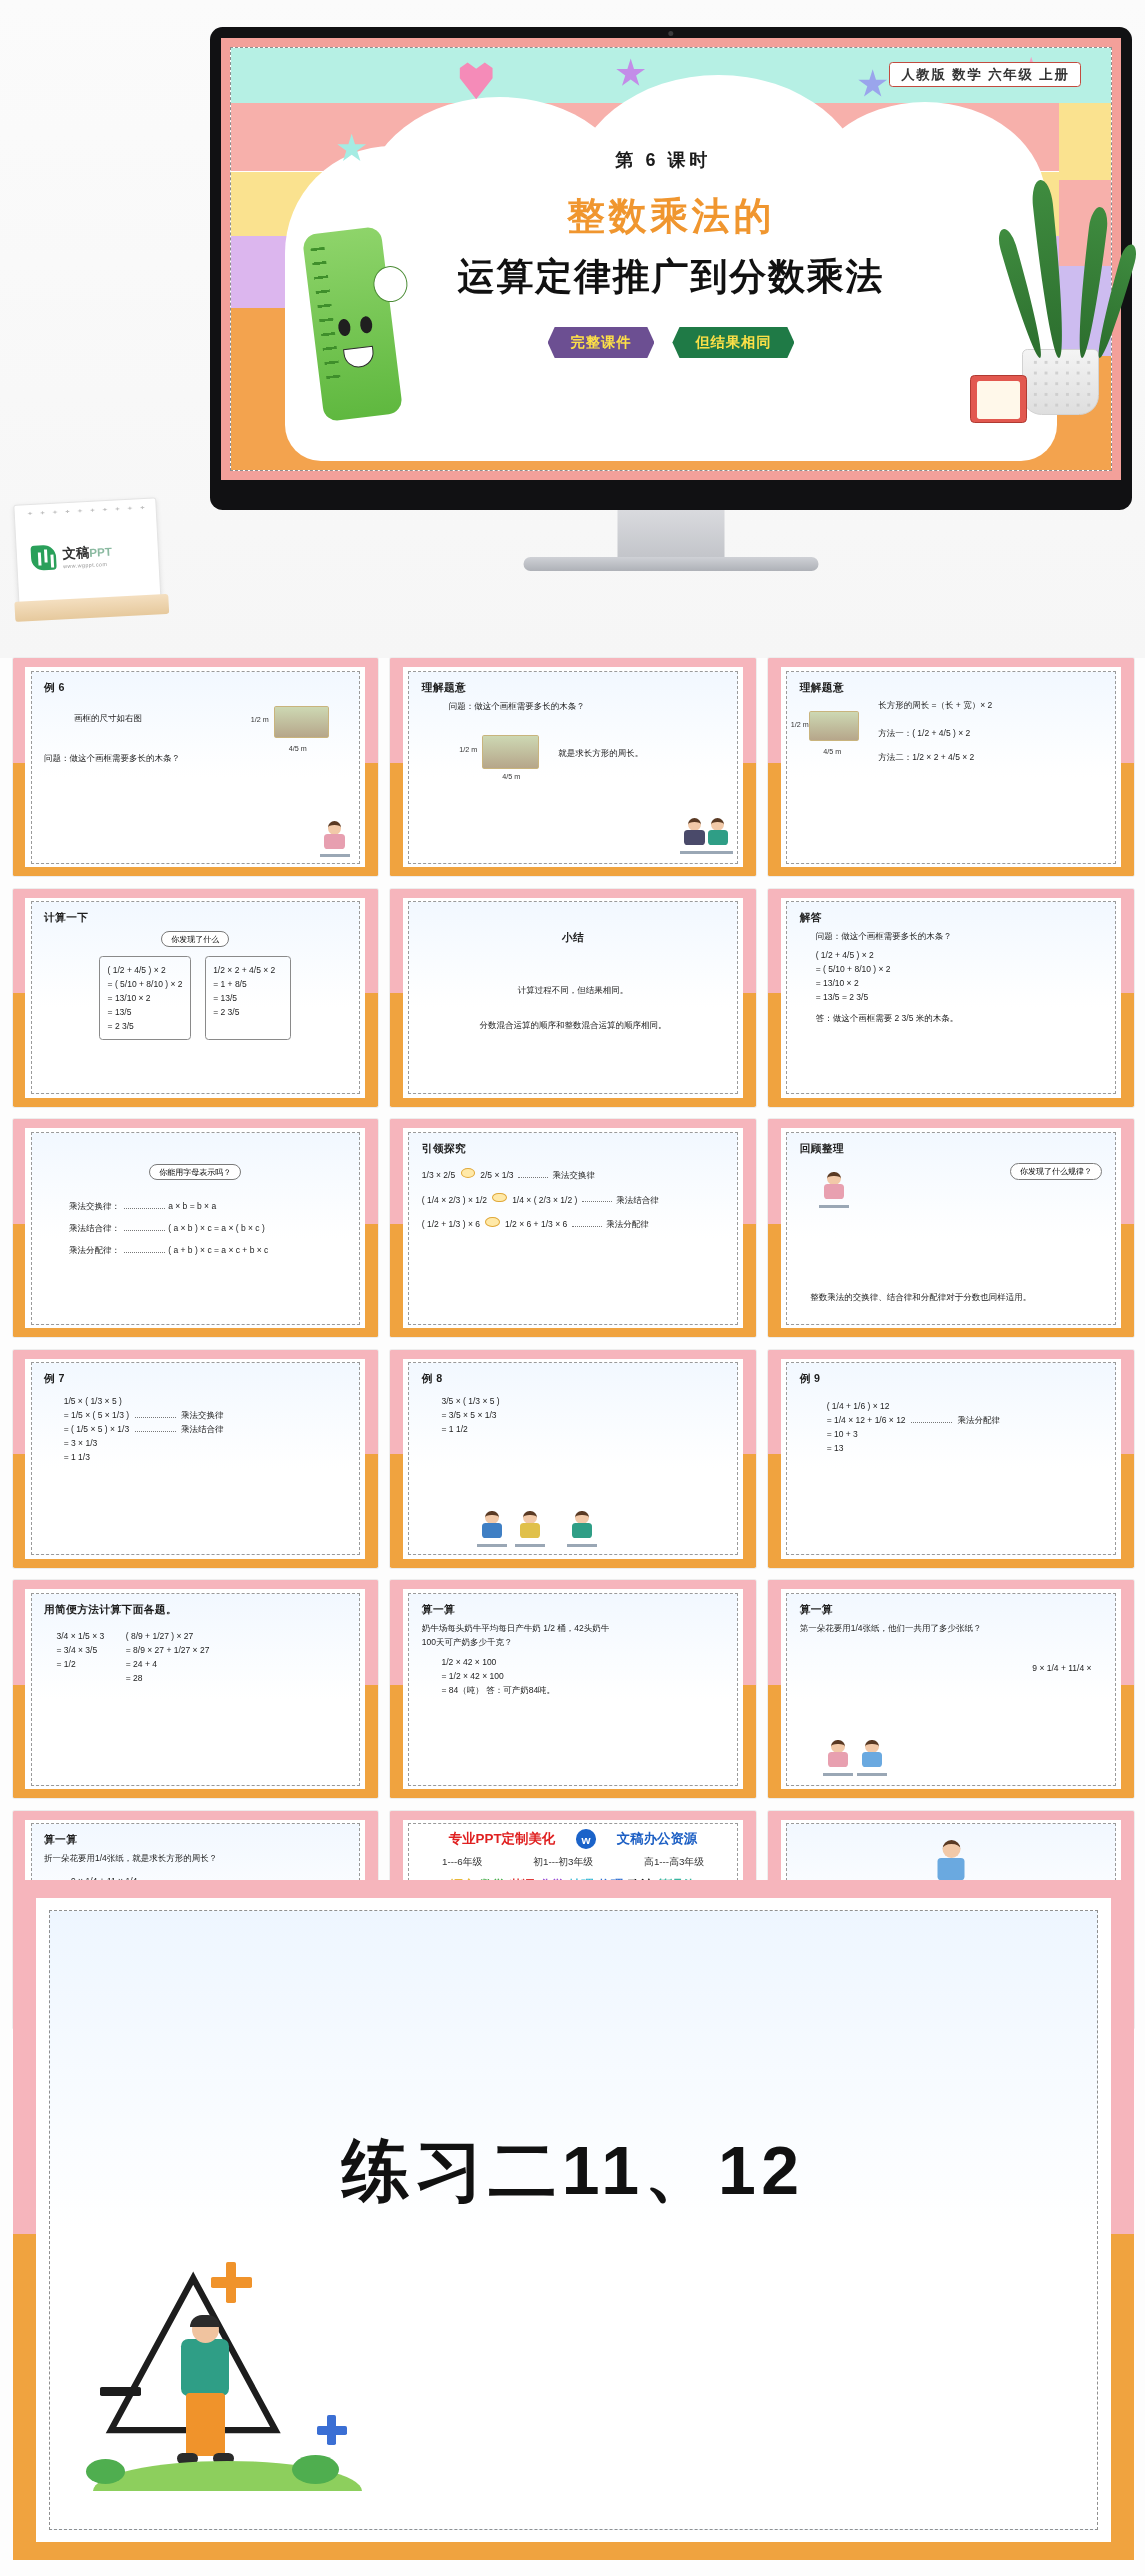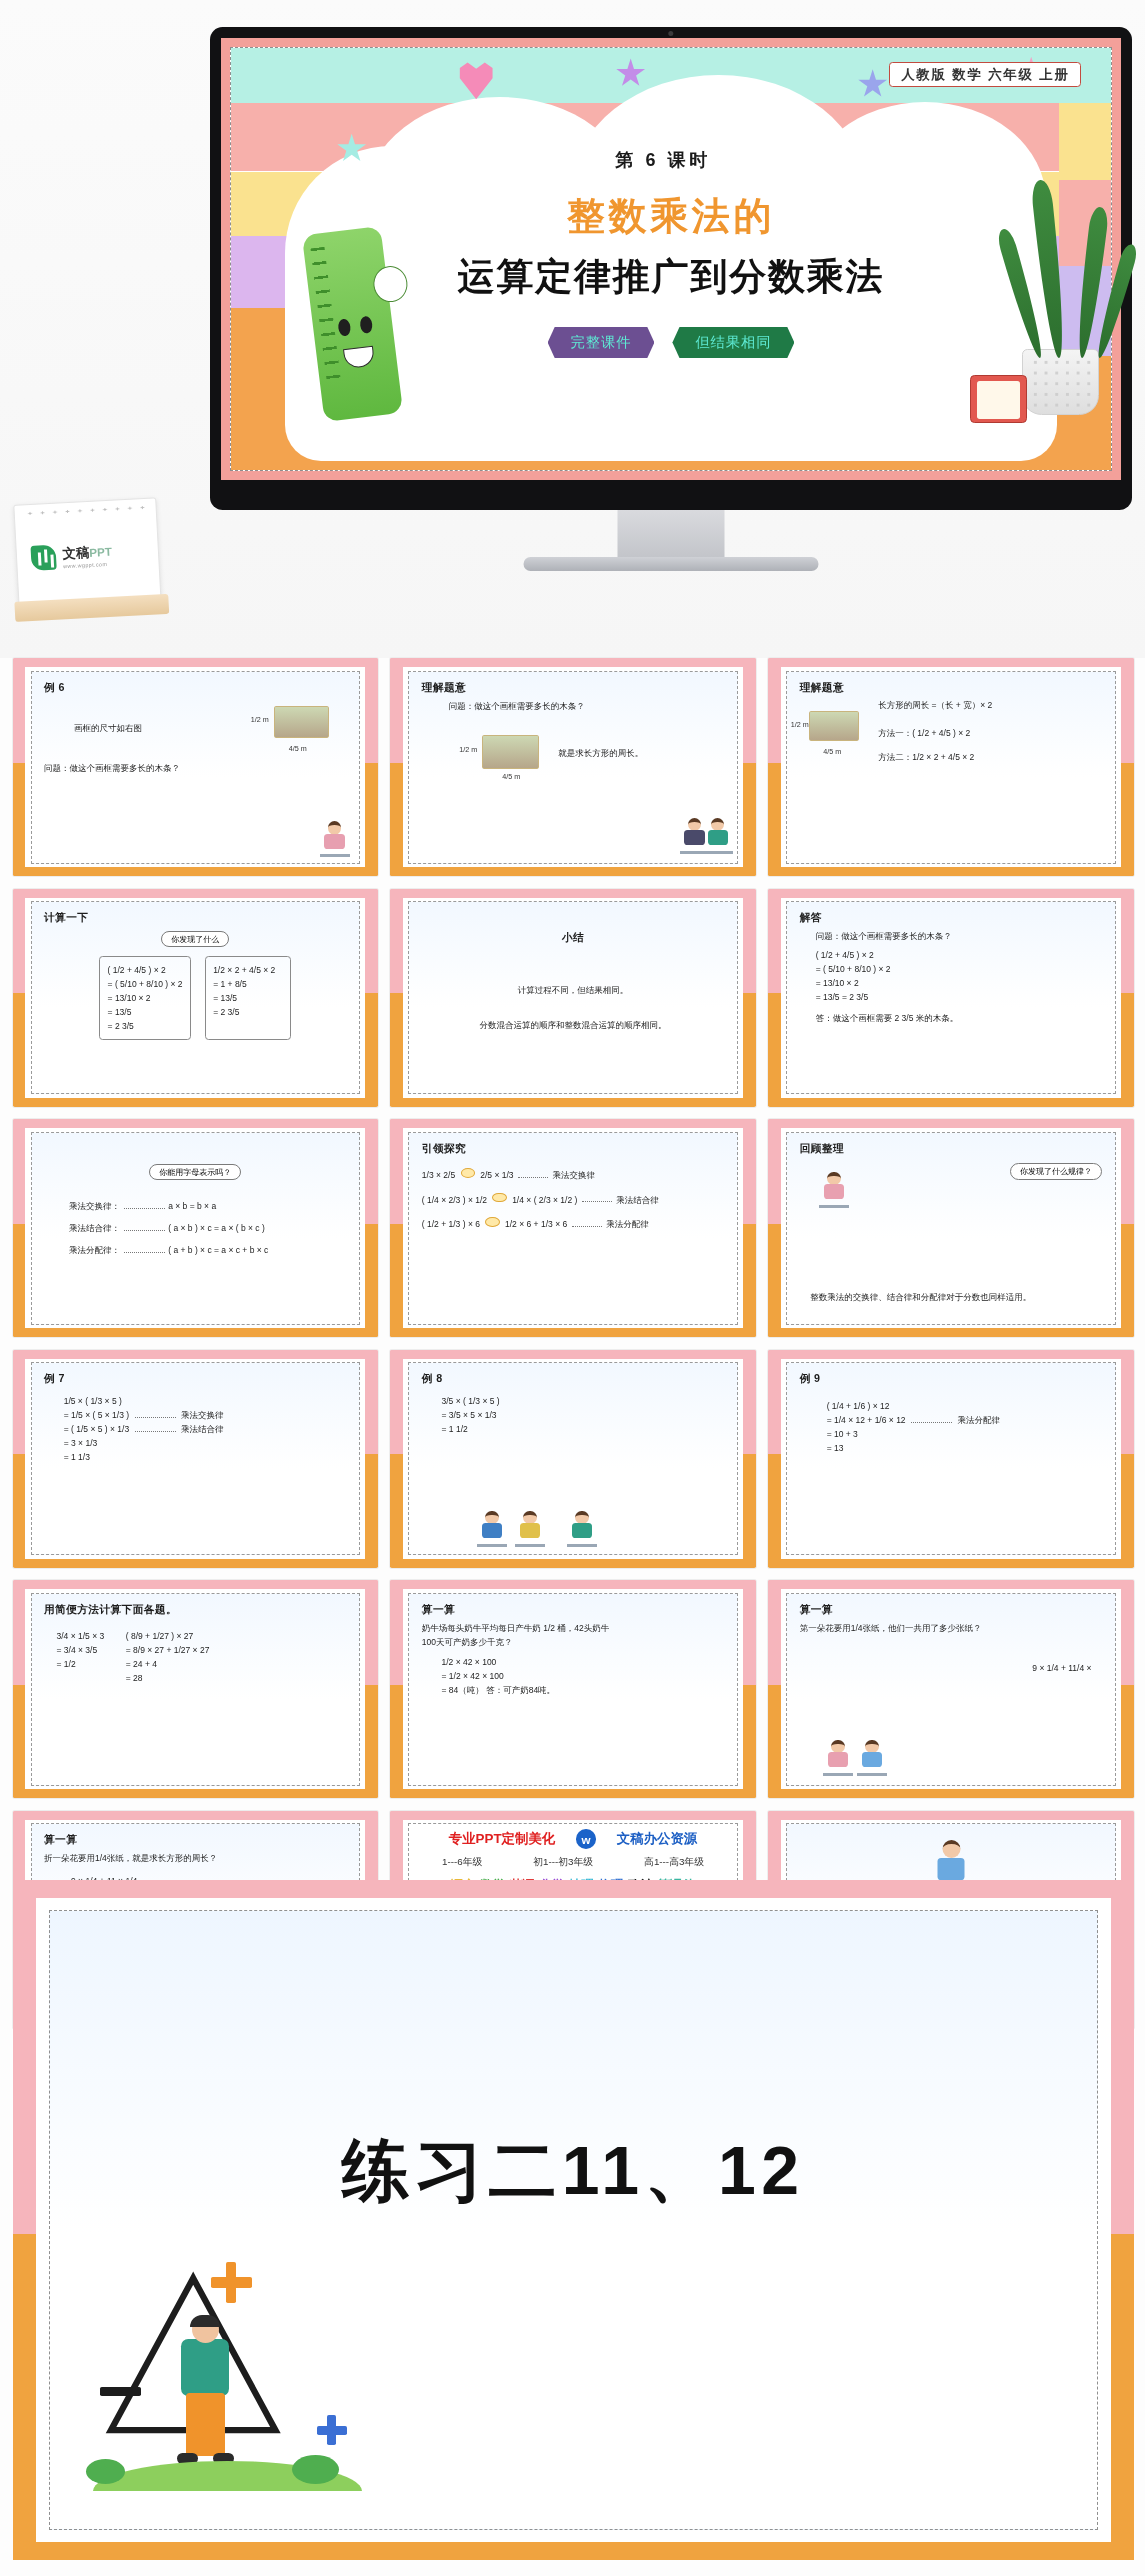--- a/index.html
+++ b/index.html
@@ -149,21 +149,21 @@
     letter-spacing: 1.8px;
     z-index: 30;
   }
   .cta-row {
     position: absolute;
     left: 0; right: 0; top: 279px;
     display: flex; justify-content: center; gap: 18px;
     z-index: 30;
   }
   .cta {
-    color: #5eead4; font-size: 14.3px; font-weight: normal;
+    color: #fde047; font-size: 14.3px; font-weight: bold;
     padding: 6.3px 23px;
     clip-path: polygon(7.2px 0,calc(100% - 7.2px) 0,100% 50%,calc(100% - 7.2px) 100%,7.2px 100%,0 50%);
     letter-spacing: 0.9px;
   }
   .cta-purple { background: #6c4f92; }
   .cta-green { background: #1f7a46; }
 
   .ruler-mascot {
     position: absolute; left: 82px; bottom: 52px;
     width: 79px; height: 188px;
@@ -520,21 +520,21 @@
       <div class="thumb-frame">
           <div class="tf-left-pink"></div>
           <div class="tf-left-orange"></div>
           <div class="tf-right-pink"></div>
           <div class="tf-right-orange"></div>
           <div class="tf-top"></div>
           <div class="tf-bottom"></div>
         </div>
       <div class="thumb-inner">
         <div class="t-title">例 6</div>
-        <div class="t-body" style="margin-top:27px;">
+        <div class="t-body" style="margin-top:17px;">
           <div class="t-line" style="margin-left:30px;">画框的尺寸如右图</div>
           <div class="t-line" style="margin-top:27px;">问题：做这个画框需要多长的木条？</div>
         </div>
         <div class="pic-ph" style="position:absolute; right:30px; top:34px; width:55px; height:32px;"></div>
         <div class="t-note" style="position:absolute; right:90px; top:43px;">1/2 m</div>
         <div class="t-note" style="position:absolute; right:52px; top:72px;">4/5 m</div>
         <div class="kid" style="right:9px; bottom:5.4px;">
             <div class="kid-head"></div>
             <div class="kid-body"></div>
             <div class="desk"></div>

